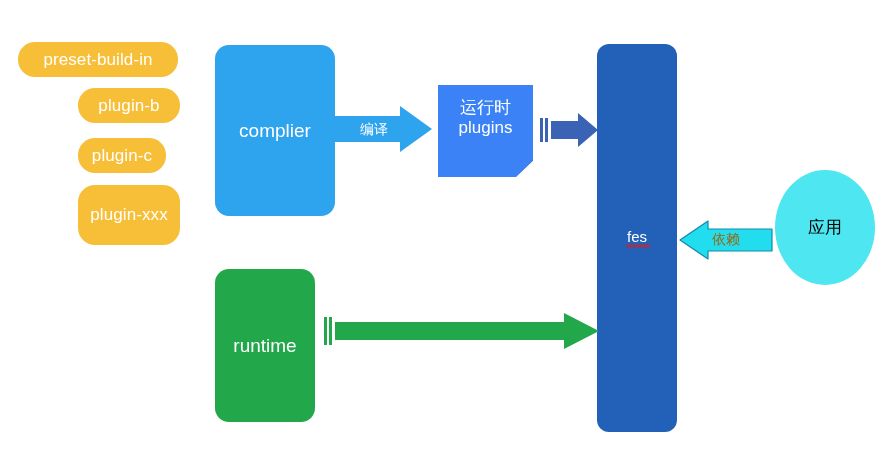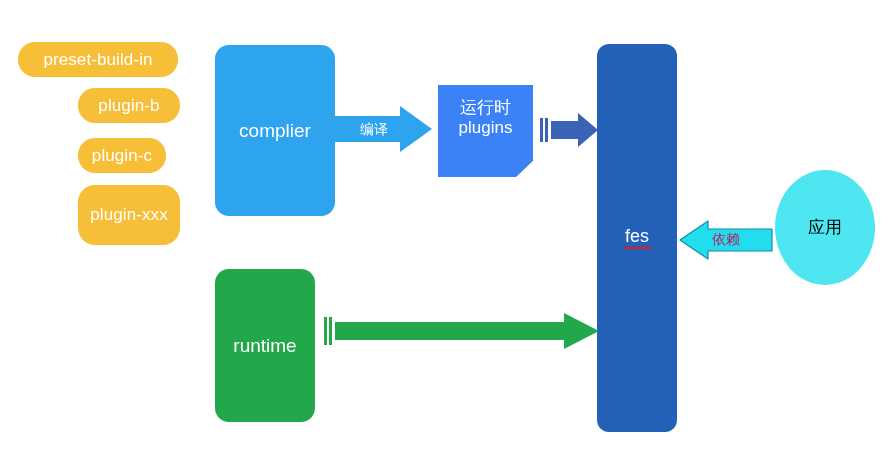--- a/index.html
+++ b/index.html
@@ -76,21 +76,21 @@
     width: 17px; height: 17px;
     background: #2B4E8C;
     clip-path: polygon(100% 0, 100% 100%, 0 100%);
   }
 
   
   #node-fes {
     left: 597px; top: 44px; width: 80px; height: 388px;
     background: #2361B8;
     border-radius: 12px;
-    font-size: 18px;
+    font-size: 15px;
   }
   .squiggle {
     position: relative;
     display: inline-block;
     padding-bottom: 3px;
   }
   .squiggle::after {
     content: "";
     position: absolute;
     left: -1px; right: -3px; bottom: 0;
@@ -124,21 +124,21 @@
   }
 
   #arrow-compile      { left: 322px; top: 105px; width: 112px; height: 48px; }
   #arrow-compile-lbl  { left: 348px; top: 118px; width: 52px; height: 22px; color: #ffffff; }
 
   #arrow-torts        { left: 540px; top: 112px; width: 60px; height: 36px; }
 
   #arrow-runtime      { left: 324px; top: 312px; width: 277px; height: 38px; }
 
   #arrow-depend       { left: 678px; top: 218px; width: 96px; height: 44px; }
-  #arrow-depend-lbl   { left: 702px; top: 228px; width: 48px; height: 22px; color: #be185d; }
+  #arrow-depend-lbl   { left: 702px; top: 228px; width: 48px; height: 22px; color: #a16207; }
 </style>
 </head>
 <body>
 
 <div id="canvas">
 
   <div class="node chip" id="chip-preset">
     <span class="chip-text">preset-build-in</span>
   </div>
   <div class="node chip" id="chip-b">

